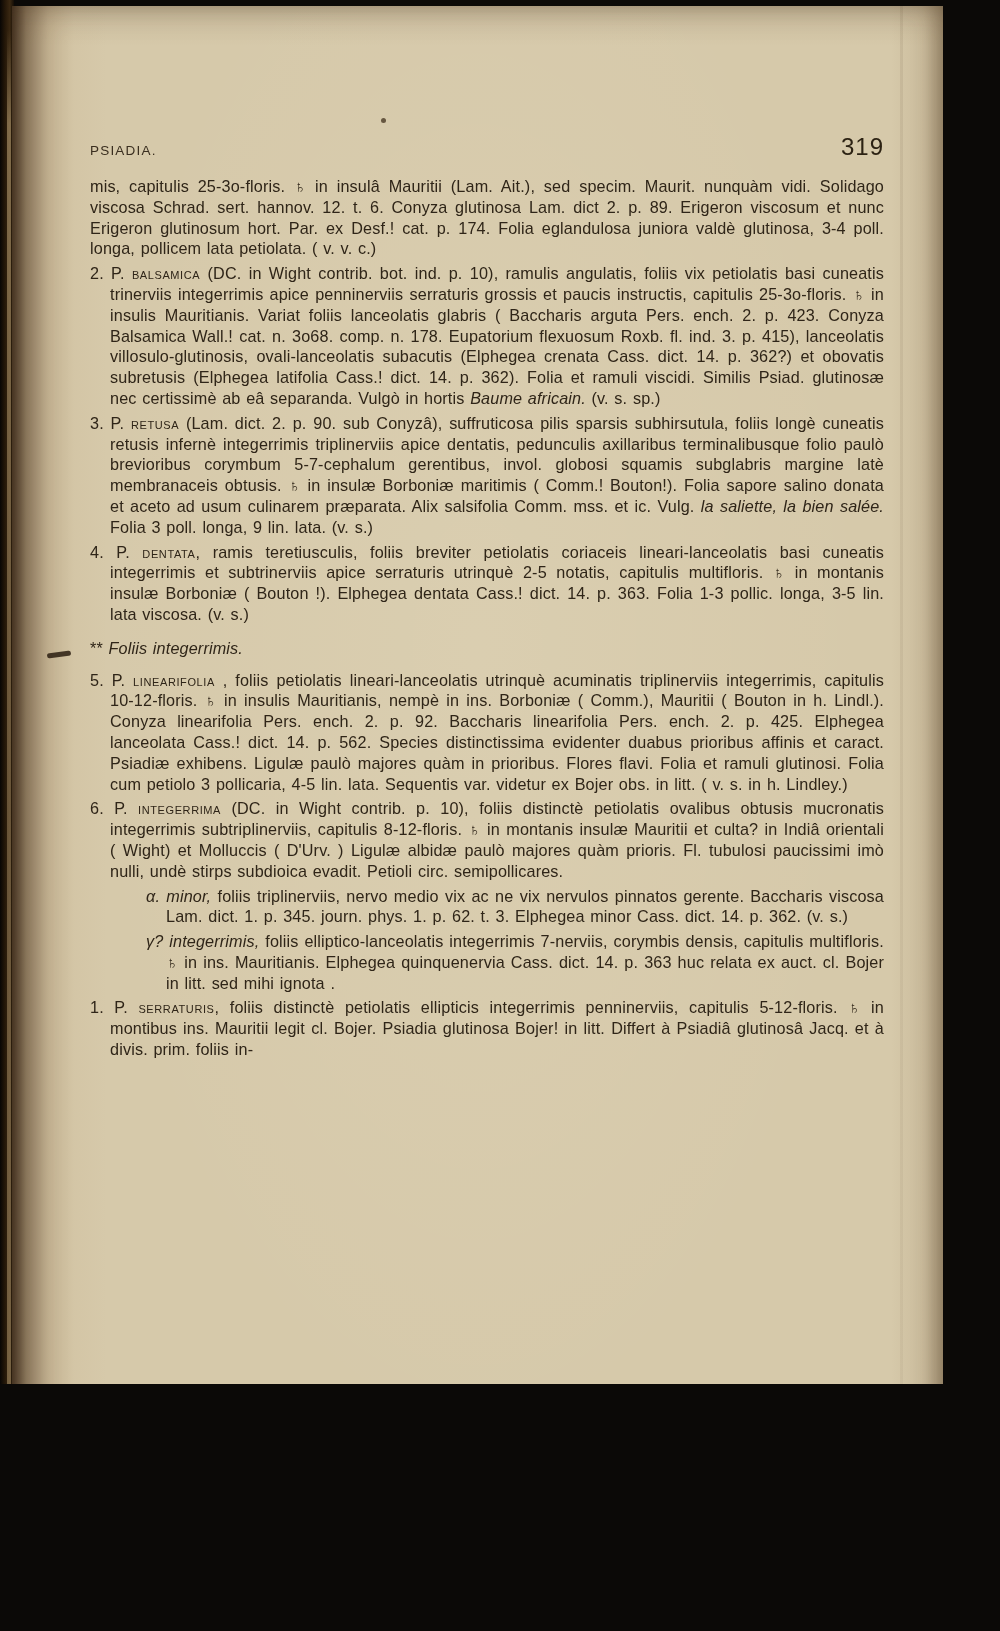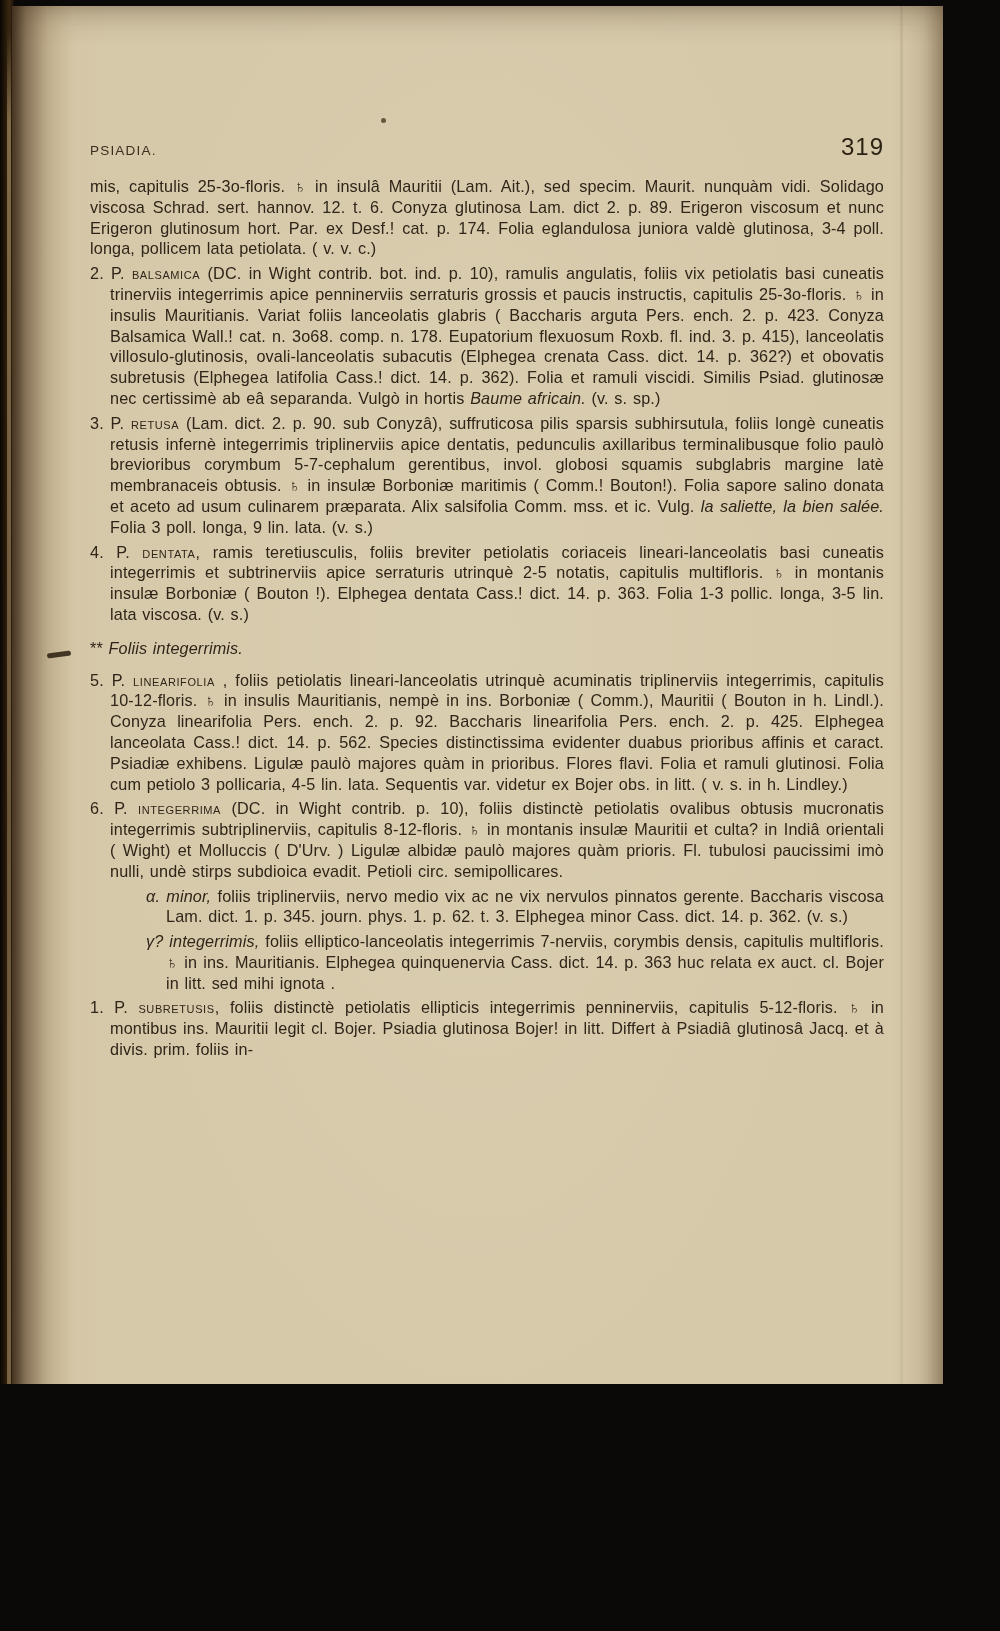--- a/index.html
+++ b/index.html
@@ -146,18 +146,18 @@
       <div class="paragraphs">
           <p class="para cont"><span>mis, capitulis 25-3o-floris. ♄ in insulâ Mauritii (Lam. Ait.), sed specim. Maurit. nunquàm vidi. Solidago viscosa Schrad. sert. hannov. 12. t. 6. Conyza glutinosa Lam. dict 2. p. 89. Erigeron viscosum et nunc Erigeron glutinosum hort. Par. ex Desf.! cat. p. 174. Folia eglandulosa juniora valdè glutinosa, 3-4 poll. longa, pollicem lata petiolata. ( v. v. c.)</span></p>
           <p class="para species"><span>2. P. </span><span class="sc">balsamica</span><span> (DC. in Wight contrib. bot. ind. p. 10), ramulis angulatis, foliis vix petiolatis basi cuneatis trinerviis integerrimis apice penninerviis serraturis grossis et paucis instructis, capitulis 25-3o-floris. ♄ in insulis Mauritianis. Variat foliis lanceolatis glabris ( Baccharis arguta Pers. ench. 2. p. 423. Conyza Balsamica Wall.! cat. n. 3o68. comp. n. 178. Eupatorium flexuosum Roxb. fl. ind. 3. p. 415), lanceolatis villosulo-glutinosis, ovali-lanceolatis subacutis (Elphegea crenata Cass. dict. 14. p. 362?) et obovatis subretusis (Elphegea latifolia Cass.! dict. 14. p. 362). Folia et ramuli viscidi. Similis Psiad. glutinosæ nec certissimè ab eâ separanda. Vulgò in hortis </span><span class="it">Baume africain.</span><span> (v. s. sp.)</span></p>
           <p class="para species"><span>3. P. </span><span class="sc">retusa</span><span> (Lam. dict. 2. p. 90. sub Conyzâ), suffruticosa pilis sparsis subhirsutula, foliis longè cuneatis retusis infernè integerrimis triplinerviis apice dentatis, pedunculis axillaribus terminalibusque folio paulò brevioribus corymbum 5-7-cephalum gerentibus, invol. globosi squamis subglabris margine latè membranaceis obtusis. ♄ in insulæ Borboniæ maritimis ( Comm.! Bouton!). Folia sapore salino donata et aceto ad usum culinarem præparata. Alix salsifolia Comm. mss. et ic. Vulg. </span><span class="it">la saliette, la bien salée.</span><span> Folia 3 poll. longa, 9 lin. lata. (v. s.)</span></p>
           <p class="para species"><span>4. P. </span><span class="sc">dentata</span><span>, ramis teretiusculis, foliis breviter petiolatis coriaceis lineari-lanceolatis basi cuneatis integerrimis et subtrinerviis apice serraturis utrinquè 2-5 notatis, capitulis multifloris. ♄ in montanis insulæ Borboniæ ( Bouton !). Elphegea dentata Cass.! dict. 14. p. 363. Folia 1-3 pollic. longa, 3-5 lin. lata viscosa. (v. s.)</span></p>
           <p class="para heading"><span>** </span><span class="it">Foliis integerrimis.</span></p>
           <p class="para species"><span>5. P. </span><span class="sc">linearifolia</span><span> , foliis petiolatis lineari-lanceolatis utrinquè acuminatis triplinerviis integerrimis, capitulis 10-12-floris. ♄ in insulis Mauritianis, nempè in ins. Borboniæ ( Comm.), Mauritii ( Bouton in h. Lindl.). Conyza linearifolia Pers. ench. 2. p. 92. Baccharis linearifolia Pers. ench. 2. p. 425. Elphegea lanceolata Cass.! dict. 14. p. 562. Species distinctissima evidenter duabus prioribus affinis et caract. Psiadiæ exhibens. Ligulæ paulò majores quàm in prioribus. Flores flavi. Folia et ramuli glutinosi. Folia cum petiolo 3 pollicaria, 4-5 lin. lata. Sequentis var. videtur ex Bojer obs. in litt. ( v. s. in h. Lindley.)</span></p>
           <p class="para species"><span>6. P. </span><span class="sc">integerrima</span><span> (DC. in Wight contrib. p. 10), foliis distinctè petiolatis ovalibus obtusis mucronatis integerrimis subtriplinerviis, capitulis 8-12-floris. ♄ in montanis insulæ Mauritii et culta? in Indiâ orientali ( Wight) et Molluccis ( D'Urv. ) Ligulæ albidæ paulò majores quàm prioris. Fl. tubulosi paucissimi imò nulli, undè stirps subdioica evadit. Petioli circ. semipollicares.</span></p>
           <p class="para variety"><span class="it">α. minor,</span><span> foliis triplinerviis, nervo medio vix ac ne vix nervulos pinnatos gerente. Baccharis viscosa Lam. dict. 1. p. 345. journ. phys. 1. p. 62. t. 3. Elphegea minor Cass. dict. 14. p. 362. (v. s.)</span></p>
           <p class="para variety"><span class="it">γ? integerrimis,</span><span> foliis elliptico-lanceolatis integerrimis 7-nerviis, corymbis densis, capitulis multifloris. ♄ in ins. Mauritianis. Elphegea quinquenervia Cass. dict. 14. p. 363 huc relata ex auct. cl. Bojer in litt. sed mihi ignota .</span></p>
-          <p class="para species"><span>1. P. </span><span class="sc">subretusis</span><span>, foliis distinctè petiolatis ellipticis integerrimis penninerviis, capitulis 5-12-floris. ♄ in montibus ins. Mauritii legit cl. Bojer. Psiadia glutinosa Bojer! in litt. Differt à Psiadiâ glutinosâ Jacq. et à divis. prim. foliis in-</span></p>
+          <p class="para species"><span>1. P. </span><span class="sc">serraturis</span><span>, foliis distinctè petiolatis ellipticis integerrimis penninerviis, capitulis 5-12-floris. ♄ in montibus ins. Mauritii legit cl. Bojer. Psiadia glutinosa Bojer! in litt. Differt à Psiadiâ glutinosâ Jacq. et à divis. prim. foliis in-</span></p>
         </div>
     </div>
   </div>
   <div class="margin-mark"></div>
 </div>
 
 </body></html>

